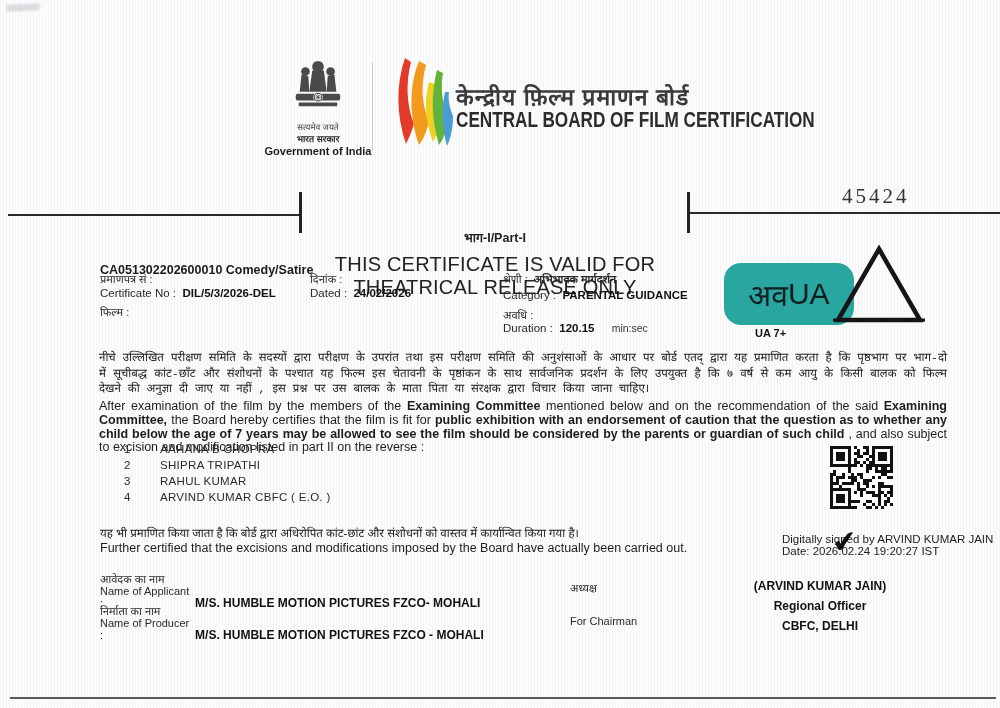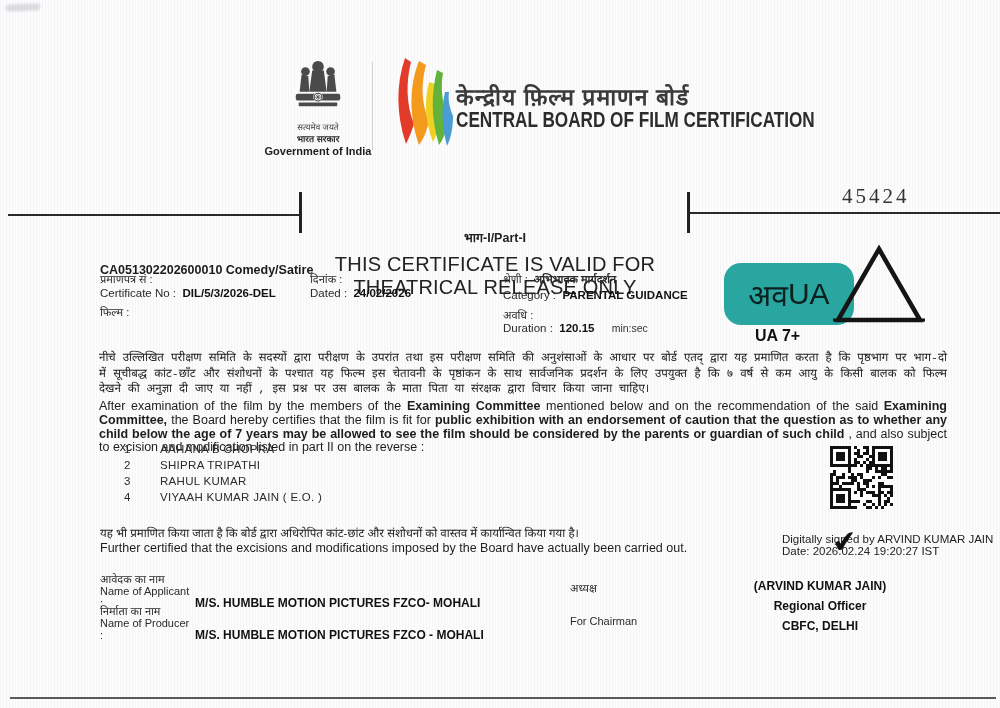--- a/index.html
+++ b/index.html
@@ -44,21 +44,21 @@
   
   .fl{font-size:11.5px;color:#2a2a2a;white-space:nowrap;}
   .fl b{color:#111;}
   .hi-lab{font-size:11px;color:#2a2a2a;}
   .unit{font-weight:normal;margin-left:14px;font-size:10.5px;color:#333;}
 
   
   .ua-badge{left:700px;top:263px;width:130px;height:62px;border-radius:17px;
     display:flex;align-items:center;justify-content:center;
     font-size:30px;color:#0c2020;font-weight:normal;margin-left:24px;}
-  .ua-sub{left:755px;top:327px;font-size:16px;font-weight:bold;color:#111;}
+  .ua-sub{left:755px;top:327px;font-size:11px;font-weight:bold;color:#111;}
   .triangle-wrap{left:833px;top:244px;}
 
   
   .para-hi{left:99px;top:350px;width:848px;font-size:11.5px;line-height:15.6px;color:#222;text-align:justify;font-family:Liberation Mono, monospace;}
   .para-en{left:99px;top:400px;width:848px;font-size:12.5px;line-height:13.8px;color:#1d1d1d;text-align:justify;}
 
   
   .committee{left:124px;top:443px;width:400px;}
   .member{display:flex;height:16px;font-size:11.5px;color:#2b2b2b;letter-spacing:0.3px;}
   .member .num{width:36px;}
@@ -185,21 +185,21 @@
       <div class="member">
         <span class="num">2</span>
         <span>SHIPRA TRIPATHI</span>
       </div>
       <div class="member">
         <span class="num">3</span>
         <span>RAHUL KUMAR</span>
       </div>
       <div class="member">
         <span class="num">4</span>
-        <span>VIYAAH KUMAR JAIN ( E.O. )</span>
+        <span>ARVIND KUMAR CBFC ( E.O. )</span>
       </div>
     </div>
 
   <div class="abs qr-wrap" id="qr"><svg width="63" height="63" viewBox="0 0 63 63">
         <rect width="63" height="63" fill="#fff"></rect>
         <rect x="0" y="0" width="3" height="3" fill="#111"></rect>
         <rect x="3" y="0" width="3" height="3" fill="#111"></rect>
         <rect x="6" y="0" width="3" height="3" fill="#111"></rect>
         <rect x="9" y="0" width="3" height="3" fill="#111"></rect>
         <rect x="12" y="0" width="3" height="3" fill="#111"></rect>

